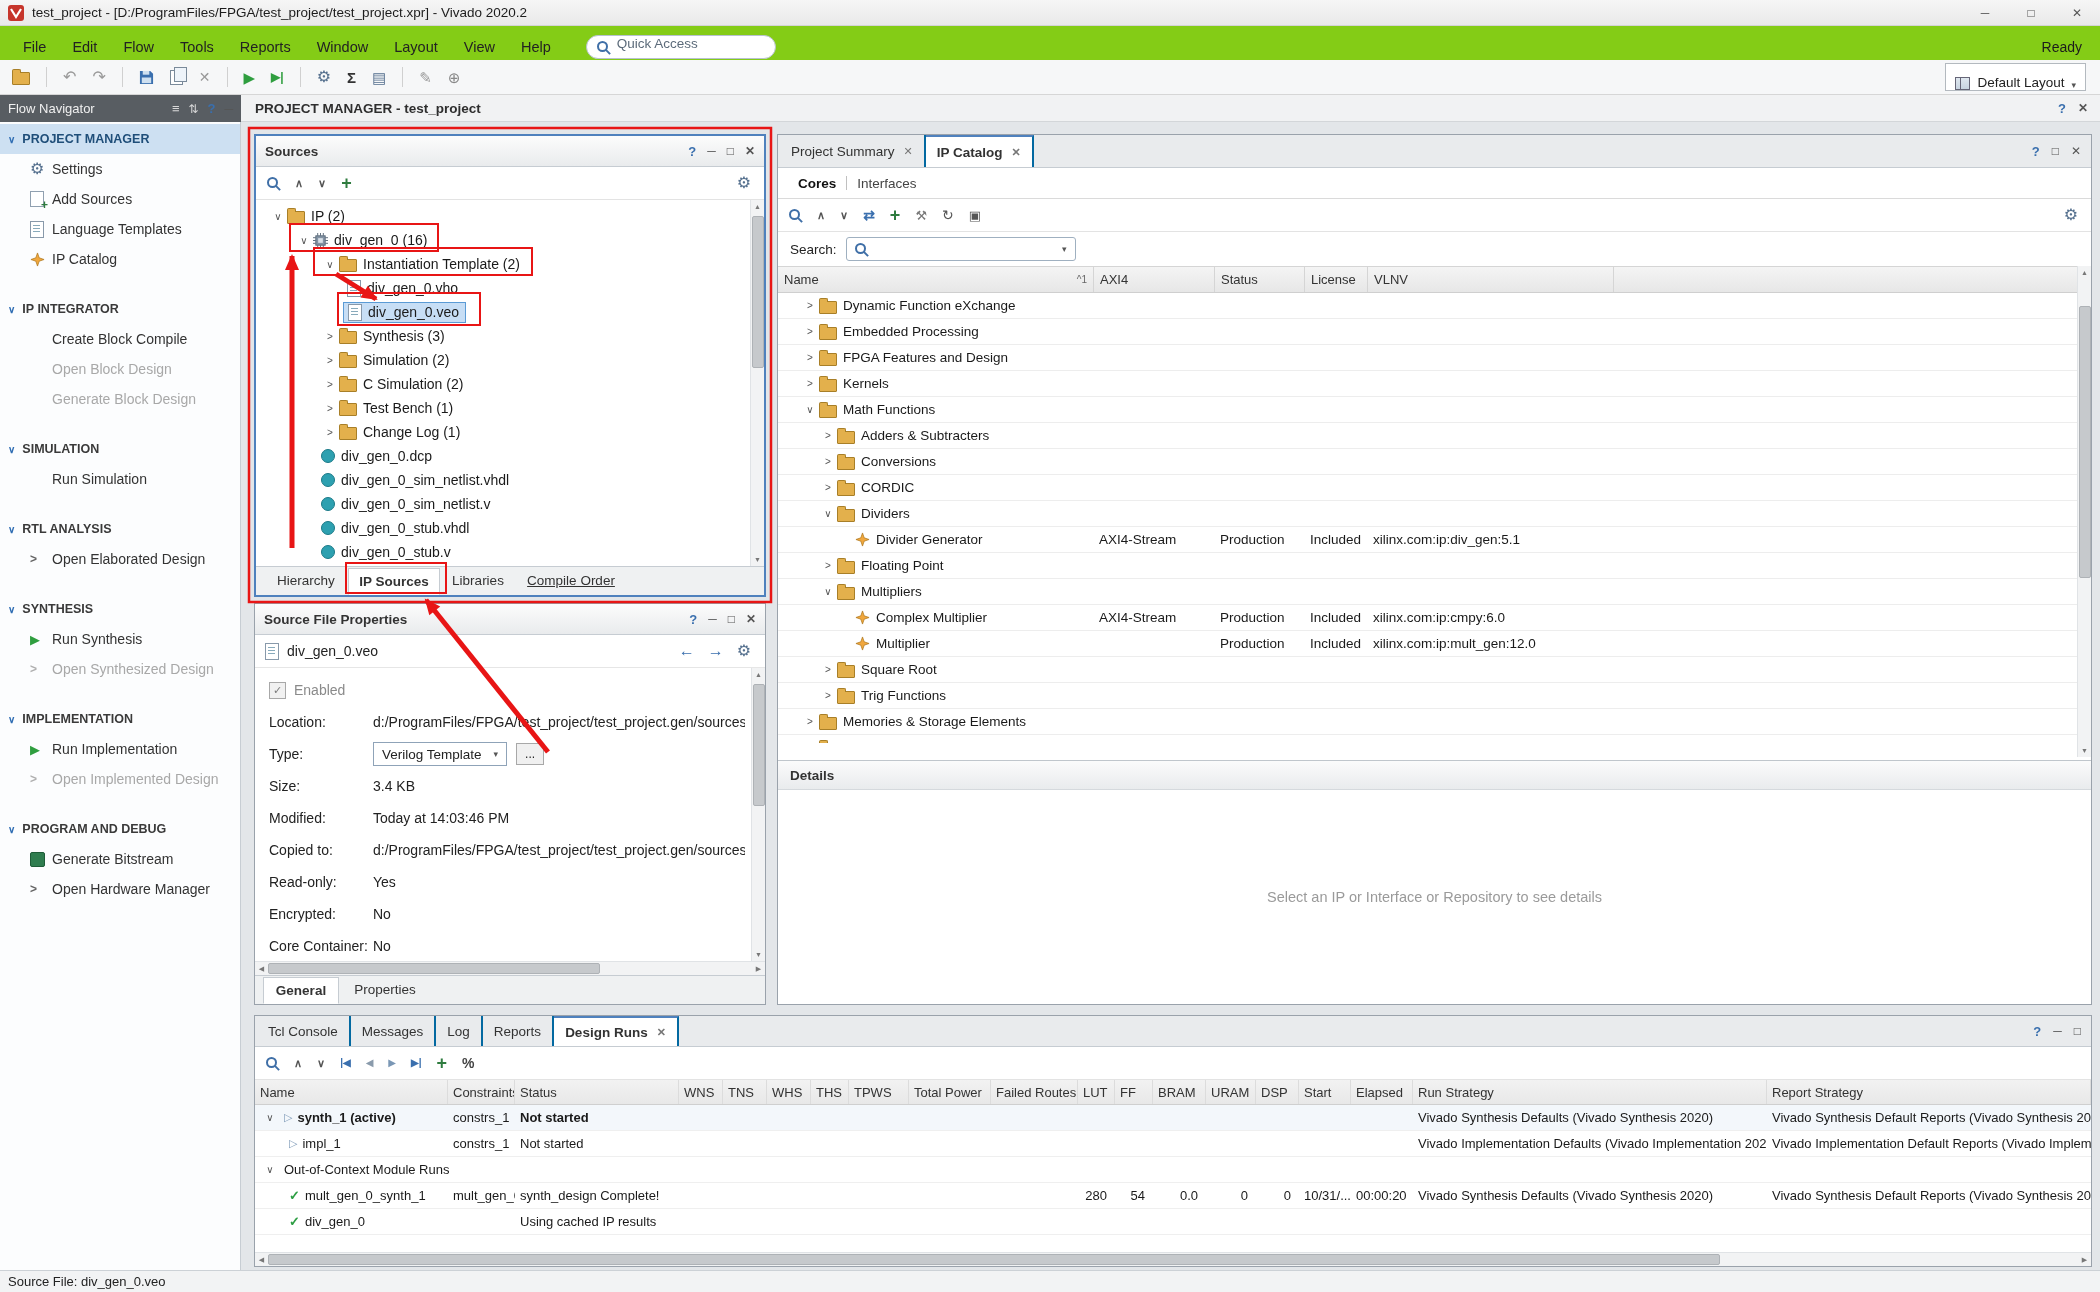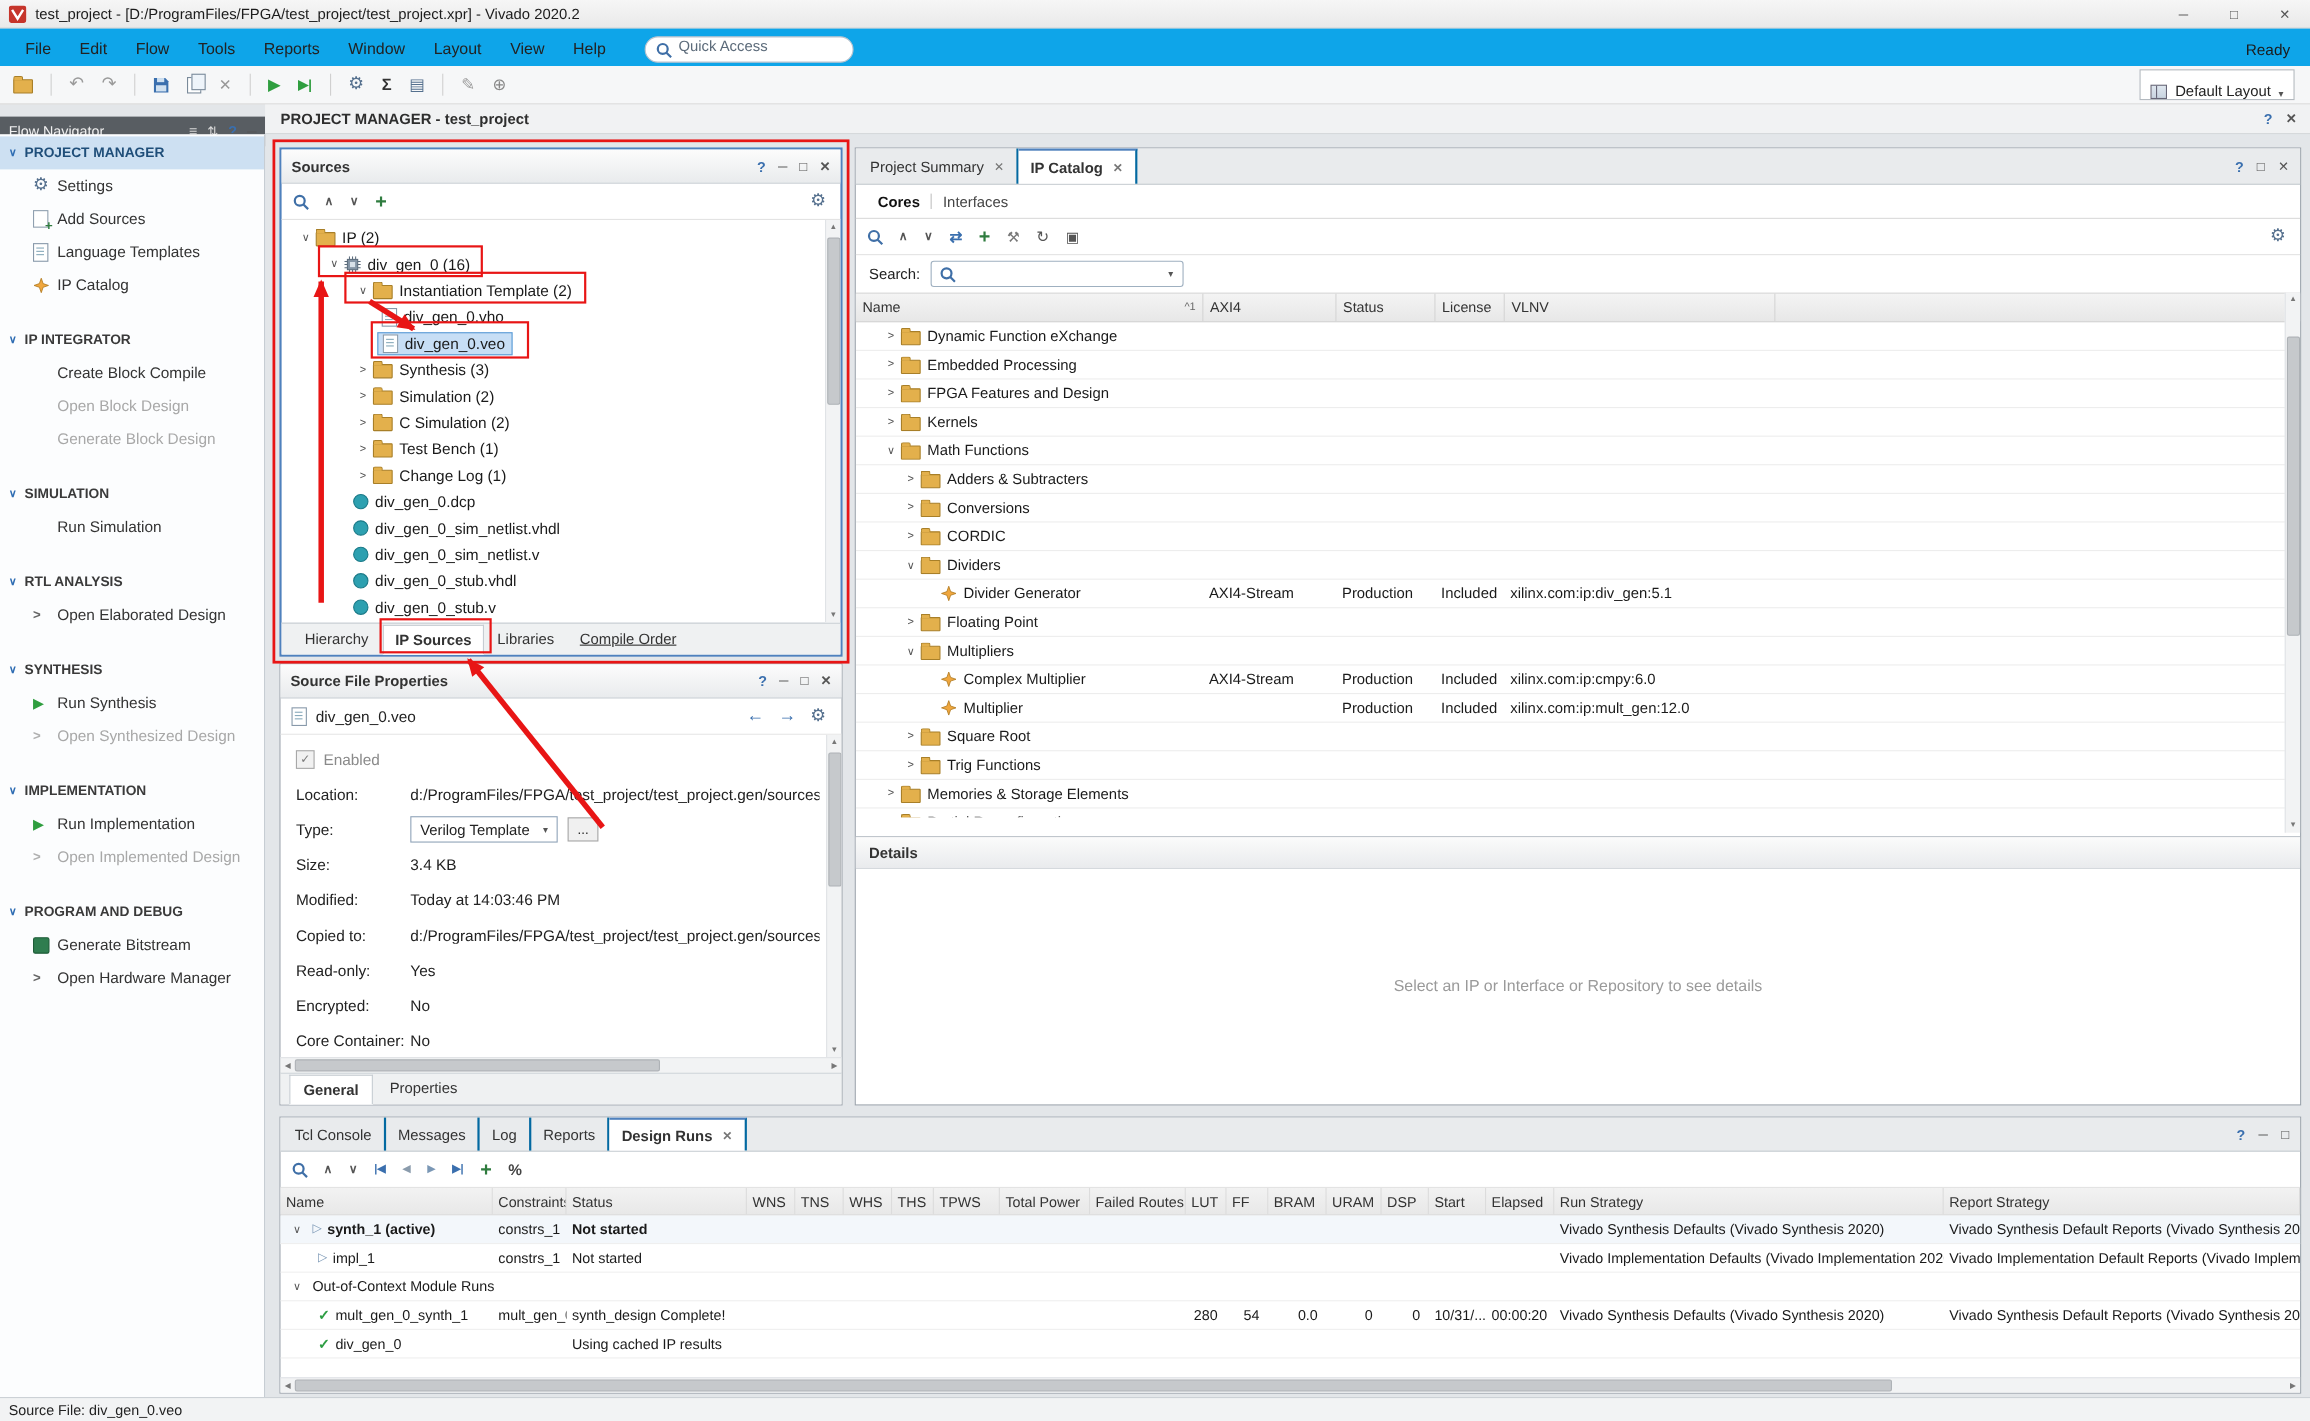--- a/index.html
+++ b/index.html
@@ -8,35 +8,35 @@
        -webkit-font-smoothing:antialiased}
   .ic{display:inline-flex;align-items:center;justify-content:center;line-height:1}
   .b{font-weight:bold}
   
   .titlebar{position:absolute;left:0;top:0;width:2100px;height:26px;
     background:linear-gradient(#f6f6f6,#e9e9e9);border-bottom:1px solid #d4d4d4;
     display:flex;align-items:center;padding-left:8px;box-sizing:border-box;font-size:13.5px}
   .title-text{margin-left:8px;color:#1c1c1c}
   .winctrls{margin-left:auto;display:flex;height:100%}
   .winbtn{width:46px;height:100%;display:flex;align-items:center;justify-content:center}
-  .menubar{position:absolute;left:0;top:26px;width:2100px;height:43px;background:#0ea5e9;
-    border-bottom:5px solid #0ea5e9;display:flex;align-items:center;padding-left:10px;box-sizing:border-box}
+  .menubar{position:absolute;left:0;top:26px;width:2100px;height:43px;background:#84cc16;
+    border-bottom:1px solid #0ea5e9;display:flex;align-items:center;padding-left:10px;box-sizing:border-box}
   .menu-item{padding:0 13px;font-size:14.5px;color:#222}
   .qa{margin-left:22px;width:190px;height:24px;border:1px solid #b7c2ce;border-radius:12px;background:#fff;
     display:flex;gap:7px;padding:0 10px;box-sizing:border-box;color:#5c6b7a;font-size:13.5px}
   .ready{margin-left:auto;margin-right:18px;font-size:14px;color:#1c1c1c}
   .toolbar{position:absolute;left:0;top:60px;width:2100px;height:35px;background:#f6f7f8;
     border-bottom:1px solid #d6d6d6;display:flex;align-items:center;padding-left:12px;box-sizing:border-box}
   .ticons{display:flex;align-items:center;gap:16px}
   .tsep{width:1px;height:20px;background:#d0d0d0}
   .layoutsel{margin-left:auto;margin-right:14px;height:26px;border:1px solid #b3b9bf;background:#fff;
     display:flex;align-items:flex-end;gap:7px;padding:0 9px;font-size:13.5px;color:#222}
   .dar{font-size:9px;color:#555}
   
-  .fnhead{position:absolute;left:0;top:106px;width:241px;height:27px;background:#585d62;color:#f0f0f0;
+  .fnhead{position:absolute;left:0;top:95px;width:241px;height:27px;background:#585d62;color:#f0f0f0;
     display:flex;align-items:center;padding-left:8px;box-sizing:border-box;font-size:13px}
   .fnicons{margin-left:auto;margin-right:8px;display:flex;gap:9px;align-items:center}
   .mainhead{position:absolute;left:241px;top:95px;width:1859px;height:27px;background:#f1f2f3;
     border-bottom:1px solid #d3d6d9;display:flex;align-items:center;padding-left:14px;box-sizing:border-box;
     font-size:13.5px;font-weight:bold;color:#2e2e2e}
   .mhicons{margin-left:auto;margin-right:12px;display:flex;gap:12px;align-items:center}
   
   .sidebar{position:absolute;left:0;top:122px;width:241px;height:1148px;background:#fcfdfe;
     border-right:1px solid #c7cdd3;box-sizing:border-box;overflow:hidden}
   .fn-sec{height:30px;display:flex;align-items:center;gap:7px;padding-left:8px;font-size:12.5px;

